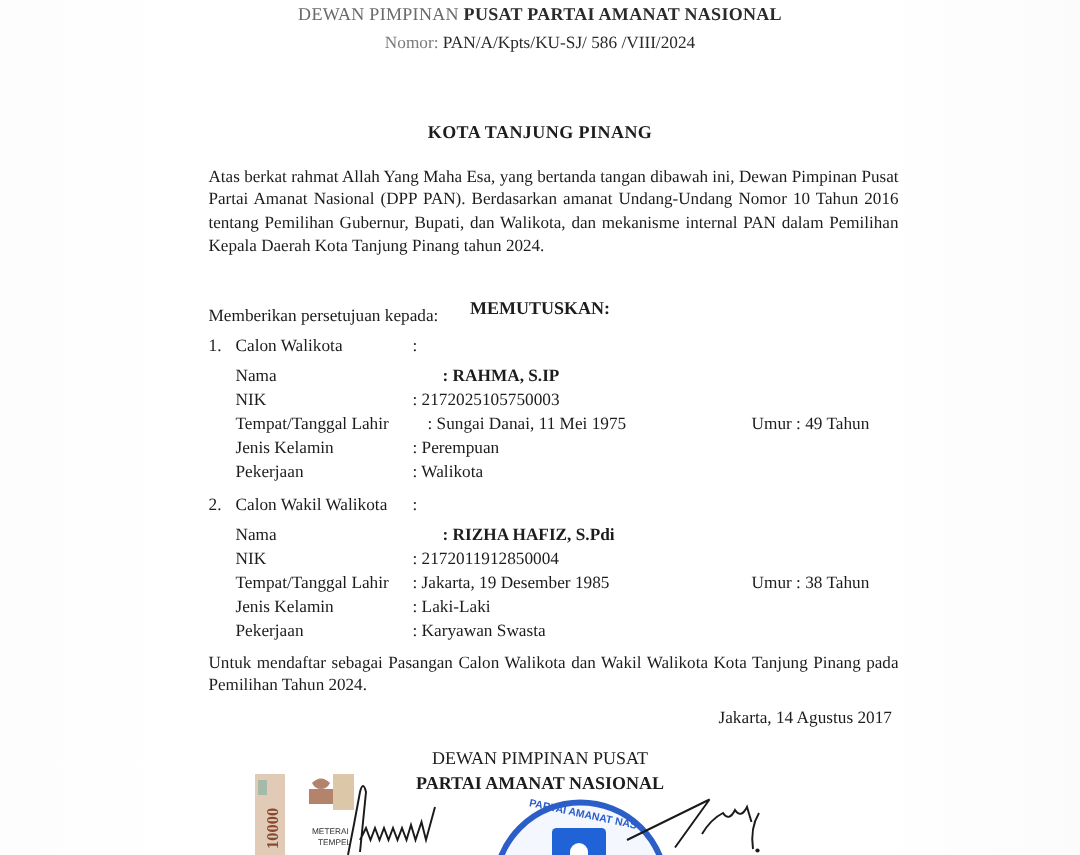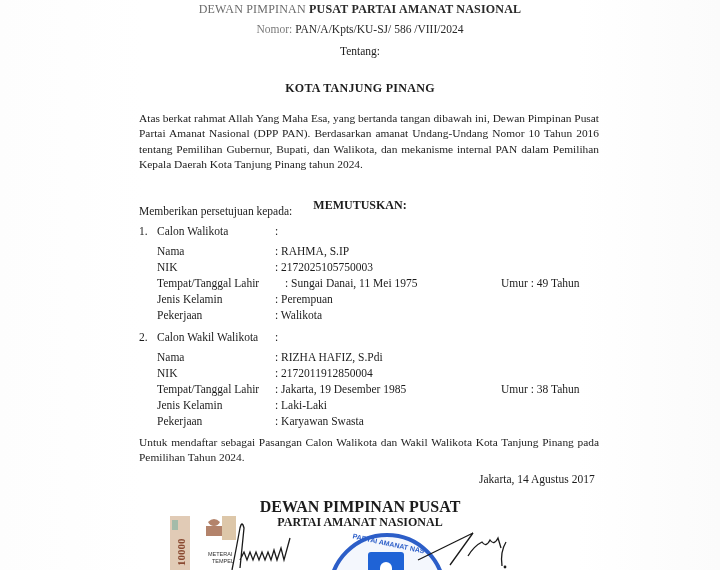--- a/index.html
+++ b/index.html
@@ -36,25 +36,25 @@
       text-align: justify; white-space: normal;
     }
     .para1 { top: 111px; }
     .memutuskan { top: 198px; font-size: 12px; font-weight: bold; }
     .lead { left: 139px; top: 205px; font-size: 11.5px; }
     .num { font-size: 11.5px; }
     .cand-label { font-size: 11.5px; }
     .colon-only { font-size: 11.5px; }
     .field-label { left: 157px; font-size: 11.5px; }
     .field-value { left: 275px; font-size: 11.5px; }
-    .field-value.bold { font-weight: normal; }
+    .field-value.bold { font-weight: bold; margin-left: 20px; }
     .age { left: 501px; font-size: 11.5px; }
     .para2 { top: 435px; }
     .date { left: 479px; top: 473px; font-size: 11.5px; }
-    .sig1 { top: 498px; font-size: 16px; font-weight: bold; text-align: center; }
+    .sig1 { top: 498px; font-size: 12px; font-weight: normal; text-align: center; }
     .sig2 { top: 515px; font-size: 12px; font-weight: bold; }
 
     
     .meterai {
       position: absolute; left: 170px; top: 516px;
       width: 92px; height: 54px;
     }
     .logo-circle {
       position: absolute; left: 328px; top: 533px;
       width: 110px; height: 110px;
@@ -88,21 +88,20 @@
 <div class="page">
 
   <div class="abs center hdr1">
     <span class="faded">DEWAN PIMPINAN</span>
     <span>PUSAT PARTAI AMANAT NASIONAL</span>
   </div>
   <div class="abs center hdr2">
     <span class="faded">Nomor:</span>
     <span>PAN/A/Kpts/KU-SJ/ 586 /VIII/2024</span>
   </div>
-  <div class="abs center hdr3">Tentang:</div>
   <div class="abs center title2">KOTA TANJUNG PINANG</div>
 
   <div class="abs para para1">Atas berkat rahmat Allah Yang Maha Esa, yang bertanda tangan dibawah ini, Dewan Pimpinan Pusat Partai Amanat Nasional (DPP PAN). Berdasarkan amanat Undang-Undang Nomor 10 Tahun 2016 tentang Pemilihan Gubernur, Bupati, dan Walikota, dan mekanisme internal PAN dalam Pemilihan Kepala Daerah Kota Tanjung Pinang tahun 2024.</div>
 
   <div class="abs center memutuskan">MEMUTUSKAN:</div>
   <div class="abs lead">Memberikan persetujuan kepada:</div>
 
   <div class="abs num" style="left:139px; top:225px;">1.</div>
   <div class="abs cand-label" style="left:157px; top:225px;">Calon Walikota</div>
   <div class="abs colon-only" style="left:275px; top:225px;">:</div>

